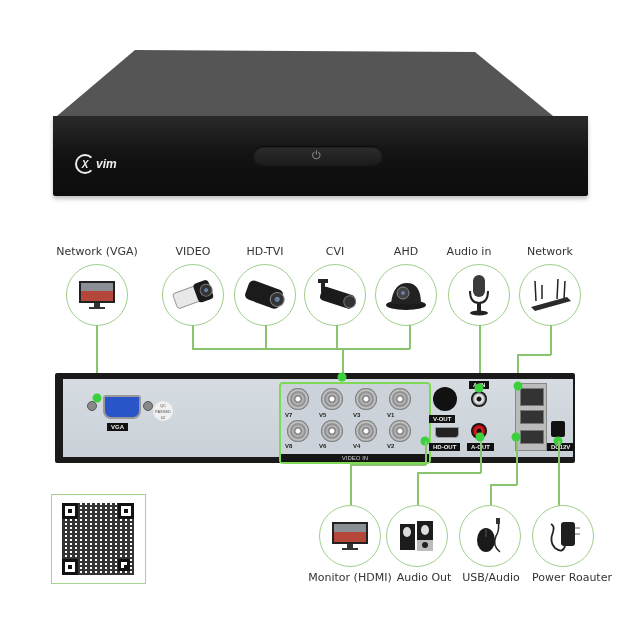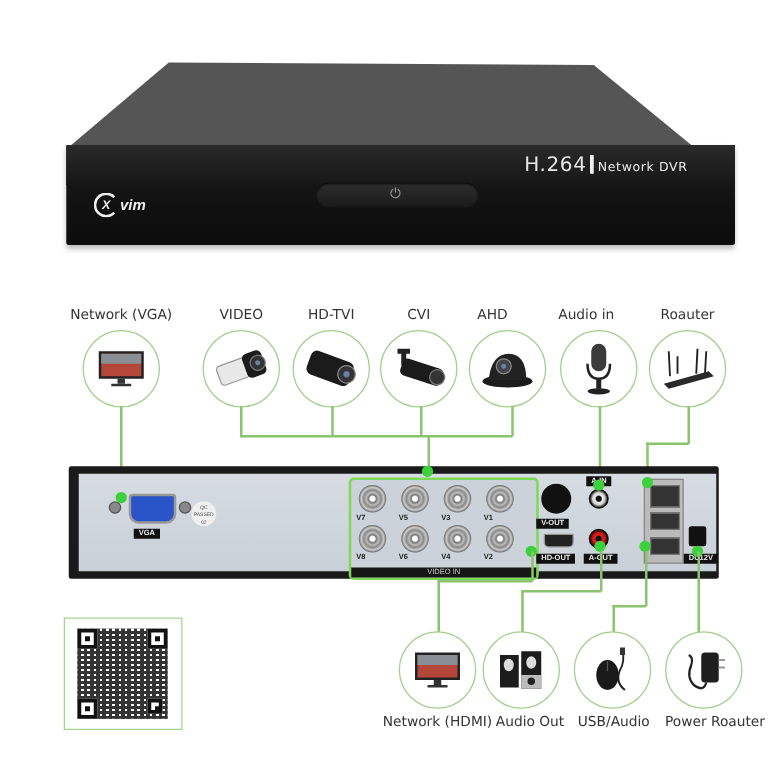--- a/index.html
+++ b/index.html
@@ -53,36 +53,33 @@
 <body>
 
 <svg class="dvr-top" viewBox="0 0 500 70" width="500" height="70">
   <polygon points="80,2 420,4 498,68 2,68" fill="#555555"></polygon>
 </svg>
 <div class="dvr-front">
   <div class="front-band"></div>
   <div class="power-bar">
     <span class="power-icon">⏻</span>
   </div>
-  <div class="brand-h264">
-    <span>H.264</span><span class="sep"></span><span class="small">Network DVR</span>
-  </div>
   <div class="logo">
     <span class="circ">X</span>
     <span>vim</span>
   </div>
 </div>
 
 <div class="lbl" style="left:97px;top:245px">Network (VGA)</div>
 <div class="lbl" style="left:193px;top:245px">VIDEO</div>
 <div class="lbl" style="left:265px;top:245px">HD-TVI</div>
 <div class="lbl" style="left:335px;top:245px">CVI</div>
-<div class="lbl" style="left:394px;top:245px">AHD</div>
+<div class="lbl" style="left:406px;top:245px">AHD</div>
 <div class="lbl" style="left:469px;top:245px">Audio in</div>
-<div class="lbl" style="left:550px;top:245px">Roauter</div>
+<div class="lbl" style="left:550px;top:245px">Network</div>
 
 <div class="circle" style="left:97px;top:295px">
   <svg width="40" height="32" viewBox="0 0 40 32">
       <rect x="2" y="2" width="36" height="22" fill="#222"></rect>
       <rect x="4" y="4" width="32" height="18" fill="#b5463a"></rect>
       <rect x="4" y="4" width="32" height="8" fill="#8a8f95"></rect>
       <rect x="17" y="24" width="6" height="4" fill="#333"></rect>
       <rect x="12" y="28" width="16" height="2" fill="#333"></rect>
     </svg>
 </div>
@@ -250,21 +247,21 @@
 </div>
 <div class="circle" style="left:563px;top:536px">
   <svg width="40" height="40" viewBox="0 0 40 40">
       <rect x="18" y="6" width="14" height="24" rx="3" fill="#1f1f1f"></rect>
       <line x1="32" y1="12" x2="37" y2="12" stroke="#999" stroke-width="1.5"></line>
       <line x1="32" y1="18" x2="37" y2="18" stroke="#999" stroke-width="1.5"></line>
       <path d="M22 30 Q20 38 12 32 Q6 26 10 16 Q12 10 8 8" fill="none" stroke="#222" stroke-width="1.8"></path>
     </svg>
 </div>
 
-<div class="lbl" style="left:350px;top:571px">Network (HDMI)</div>
+<div class="lbl" style="left:350px;top:571px">Monitor (HDMI)</div>
 <div class="lbl" style="left:424px;top:571px">Audio Out</div>
 <div class="lbl" style="left:491px;top:571px">USB/Audio</div>
 <div class="lbl" style="left:572px;top:571px">Power Roauter</div>
 
 <div class="qr">
   <div class="qr-inner"></div>
   <div class="qr-finder" style="left:10px;top:8px"></div>
   <div class="qr-finder" style="left:66px;top:8px"></div>
   <div class="qr-finder" style="left:10px;top:64px"></div>
   <div class="qr-finder" style="left:66px;top:64px;width:12px;height:12px"></div>

